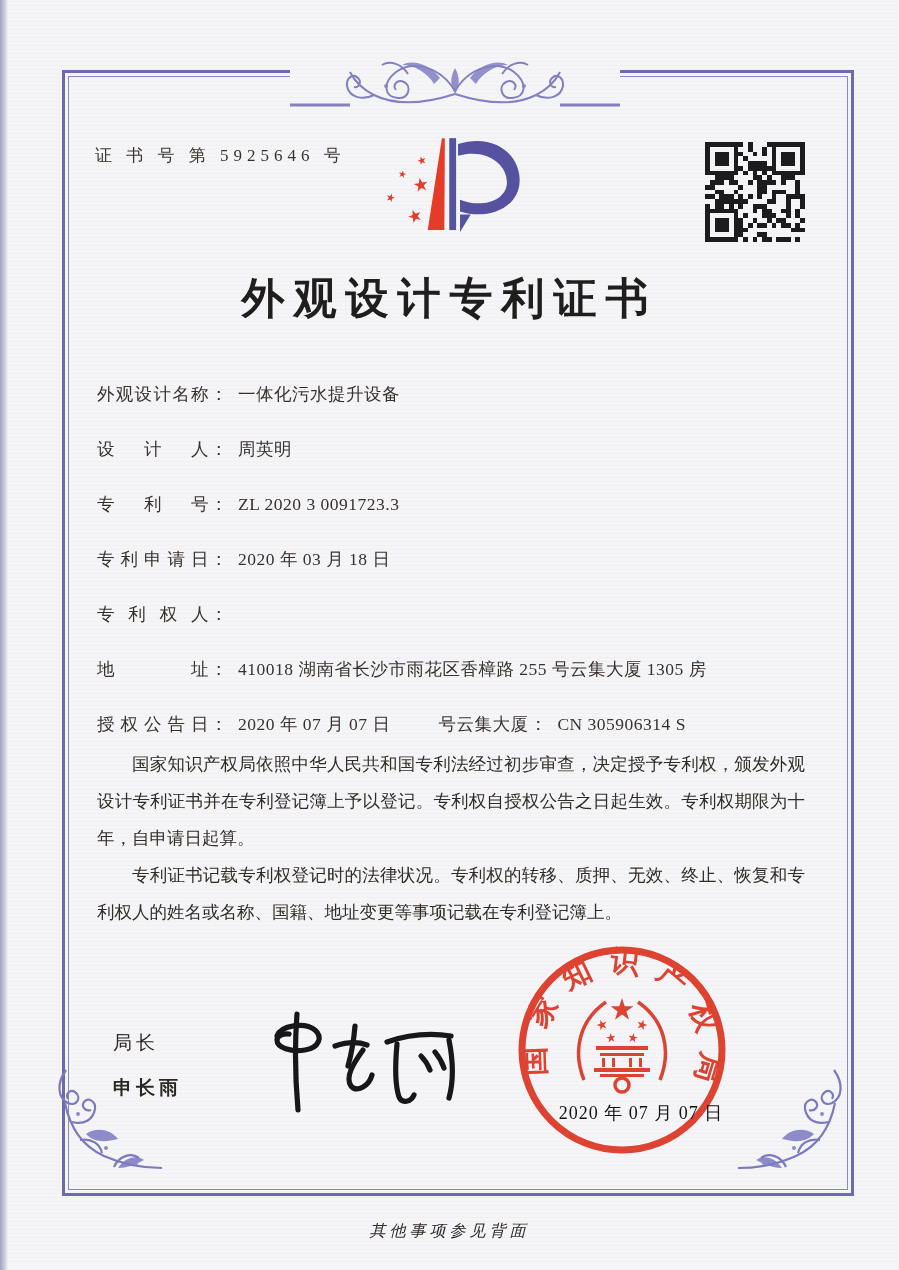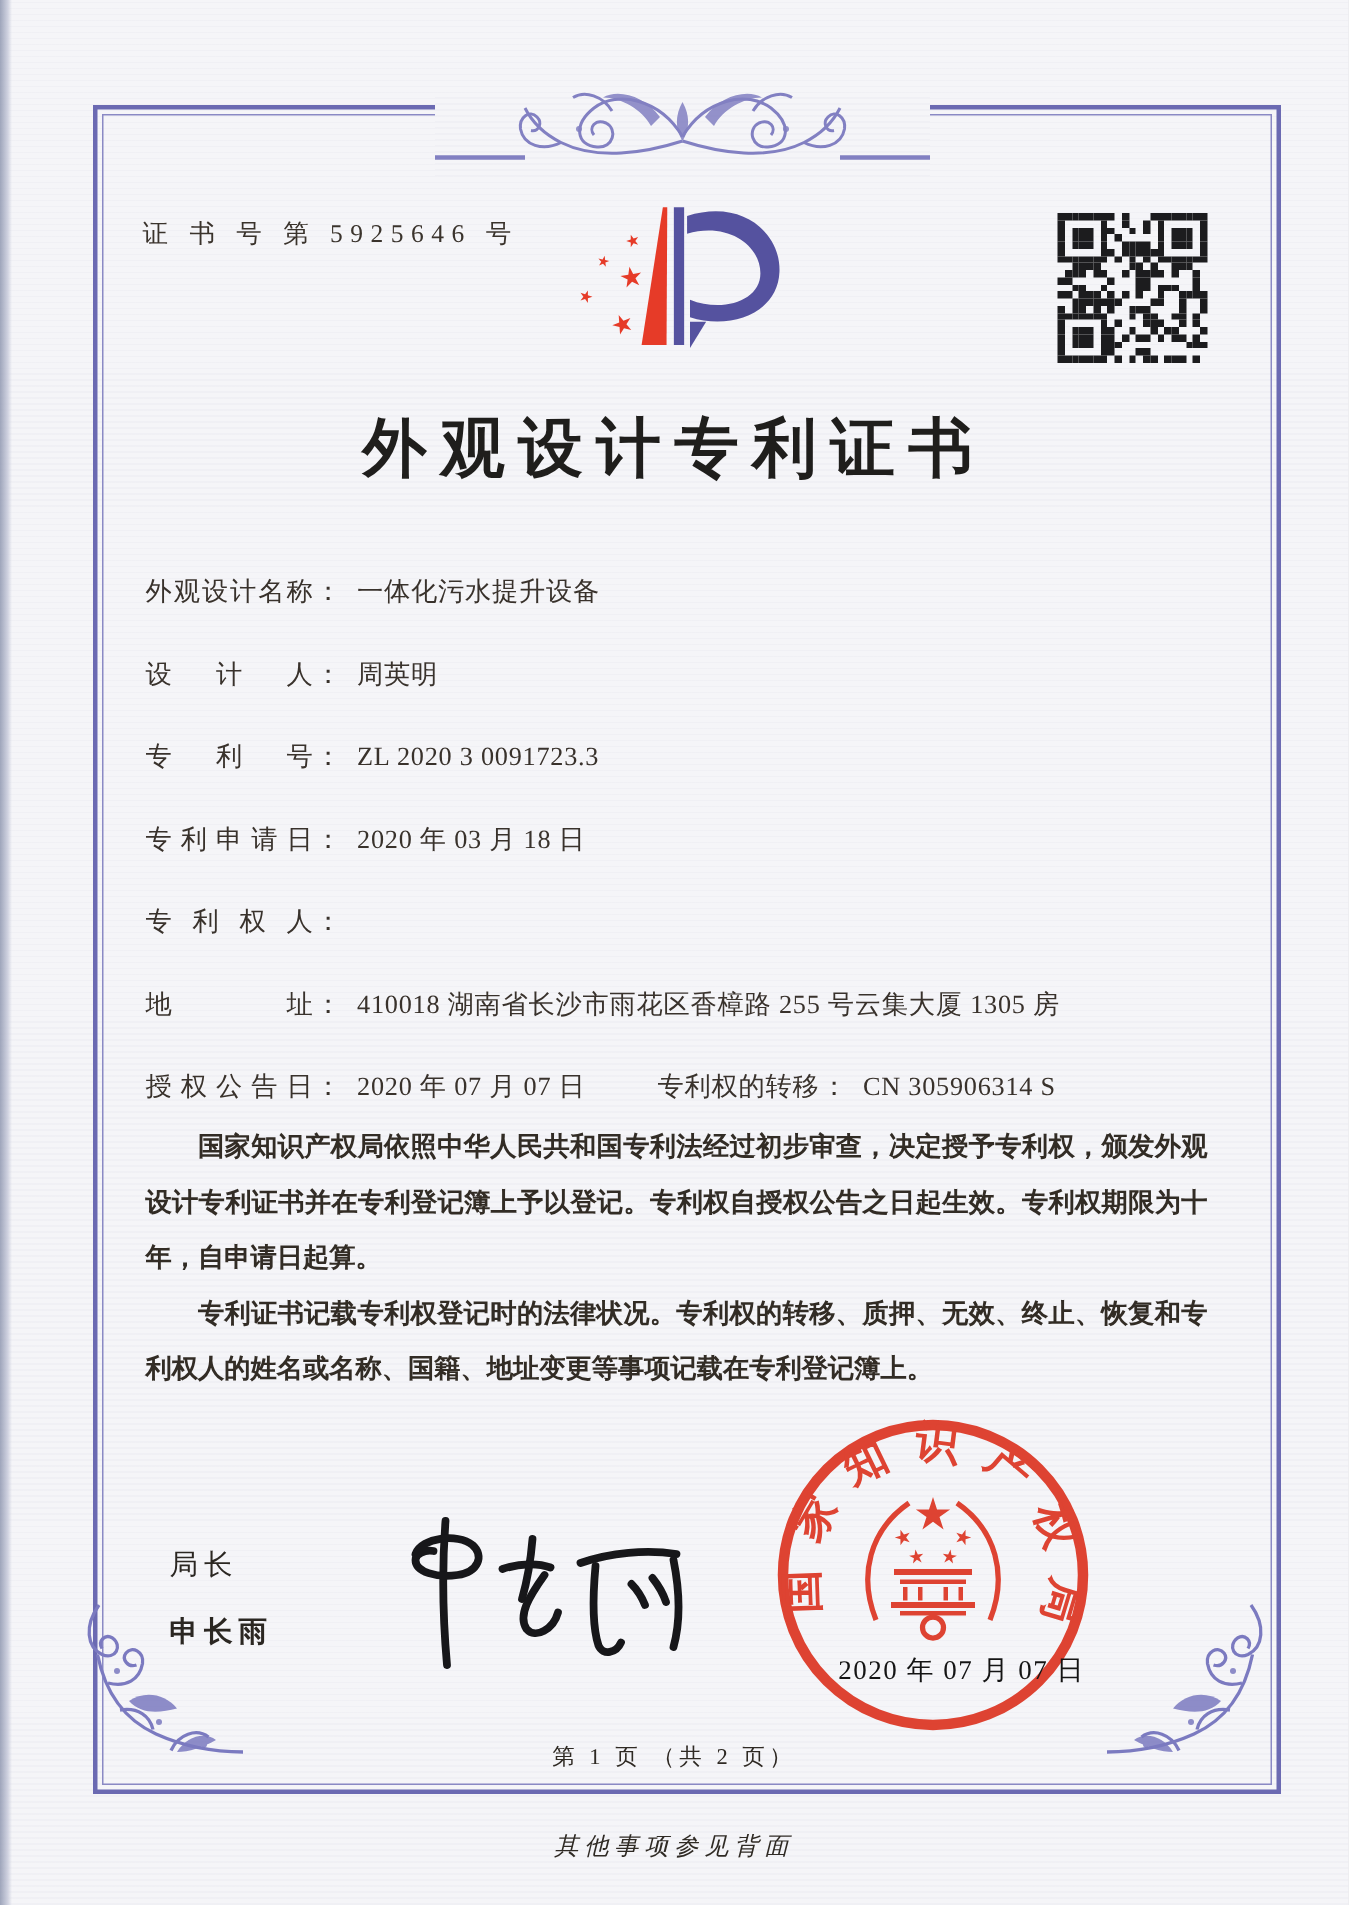--- a/index.html
+++ b/index.html
@@ -50,21 +50,21 @@
     font-size:17.5px; letter-spacing:0.5px; color:#39322c; white-space:nowrap;
   }
   .jlabel { display:inline-flex; justify-content:space-between; width:112px; }
   .colon { margin-left:1px; }
   .fvalue { margin-left:10px; }
   .flabel2 { margin-left:48px; }
   #body-text {
     left:97px; top:746px; width:708px;
     font-size:17.5px; line-height:37px; color:#322c25; text-align:justify;
   }
-  #body-text p { text-indent:2em;font-weight:bold; }
+  #body-text p { text-indent:2em; }
   #signer-title { left:113px; top:1030px; font-size:19px; letter-spacing:4px; color:#2b2722; }
   #signer-name  { left:113px; top:1075px; font-size:19px; letter-spacing:4px; color:#2b2722;font-weight:bold; }
   #signature-box { left:235px; top:1000px; width:230px; height:115px; }
   #seal-box { left:510px; top:938px; width:224px; height:224px; }
   #seal-date { left:536px; top:1101px; width:210px; font-size:18px; letter-spacing:1px; color:#141414; }
   #page-indicator { left:0; right:0; top:1162px; text-align:center; font-size:15px; letter-spacing:3px; color:#2f2a24; }
   #back-note { left:0; right:0; top:1221px; text-align:center; font-size:16px; letter-spacing:4px; color:#2f2a24;font-style:italic; }
   .mask-bg { background:
       repeating-linear-gradient(0deg, rgba(130,130,170,0.045) 0 1px, transparent 1px 4px),
       #f5f5f8; }
@@ -670,21 +670,21 @@
   <div class="field-row" style="top:712px;">
     <span class="jlabel">
         <span>授</span>
         <span>权</span>
         <span>公</span>
         <span>告</span>
         <span>日</span>
       </span>
       <span class="colon">：</span>
     <span class="fvalue">2020 年 07 月 07 日</span>
-    <span class="flabel2">专利权的转移</span>
+    <span class="flabel2">号云集大厦</span>
       <span class="colon">：</span>
     <span class="fvalue">CN 305906314 S</span>
   </div>
 
   <div id="body-text" class="abs">
     <p>国家知识产权局依照中华人民共和国专利法经过初步审查，决定授予专利权，颁发外观设计专利证书并在专利登记簿上予以登记。专利权自授权公告之日起生效。专利权期限为十年，自申请日起算。</p>
     <p>专利证书记载专利权登记时的法律状况。专利权的转移、质押、无效、终止、恢复和专利权人的姓名或名称、国籍、地址变更等事项记载在专利登记簿上。</p>
   </div>
 
   <div id="signer-title" class="abs">局长</div>
@@ -734,15 +734,14 @@
       <g stroke="#dd3a28" fill="none" stroke-width="3.5">
         <path d="M74,142 C62,112 70,82 96,64"></path>
         <path d="M150,142 C162,112 154,82 128,64"></path>
         <circle cx="112" cy="147" r="7"></circle>
       </g>
     </svg>
   </div>
 
   <div id="seal-date" class="abs">2020 年 07 月 07 日</div>
 
-  <div id="page-indicator" class="abs">第 1 页 （共 2 页）</div>
   <div id="back-note" class="abs">其他事项参见背面</div>
 </div>
 
 </body></html>

